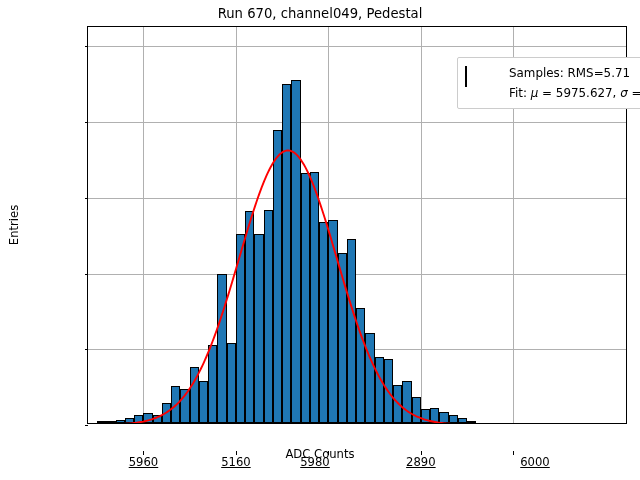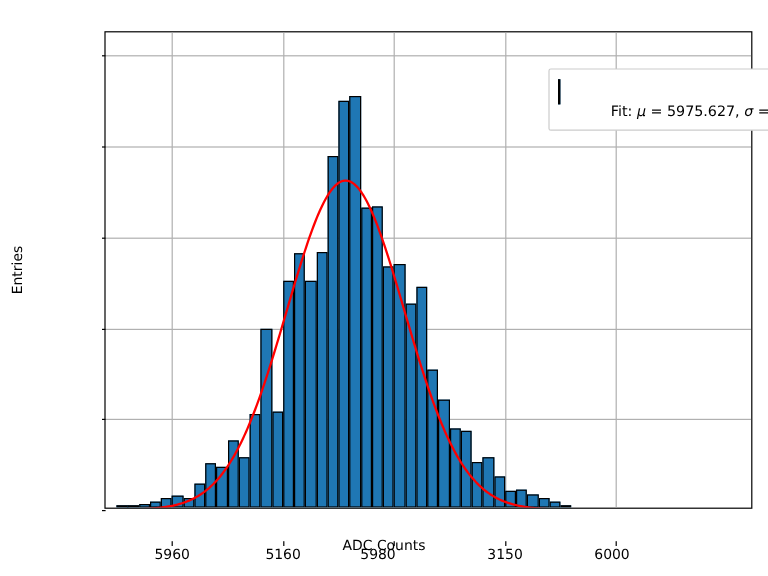--- a/index.html
+++ b/index.html
@@ -13,21 +13,21 @@
 
   
   .gl{position:absolute;background:#b0b0b0;}
   .gl.h{left:0;width:100%;height:1px;}
   .gl.v{top:0;height:100%;width:1px;}
 
   
   #title{position:absolute;left:0;top:4px;width:640px;text-align:center;
          font-size:13.2px;color:#000;line-height:20px;}
   .xtl{position:absolute;top:428px;transform:translateX(-50%);
-       font-size:11.6px;color:#000;white-space:nowrap;}
+       font-size:11.6px;color:#000;white-space:nowrap;text-decoration:underline;}
   .ytick{position:absolute;left:-3.5px;width:3.5px;height:1px;background:#000;}
   .xtick{position:absolute;top:424px;width:1px;height:3.5px;background:#000;}
 
   
   #xlabel{position:absolute;left:0;top:447px;width:640px;text-align:center;
           font-size:11.6px;color:#000;}
   #ylabel{position:absolute;left:14px;top:225px;font-size:11.6px;color:#000;
           transform:translate(-50%,-50%) rotate(-90deg);white-space:nowrap;}
 
   
@@ -44,20 +44,21 @@
            border:1.05px solid #000;box-sizing:border-box;position:relative;top:1px;}
   .lgline{width:30px;height:2.1px;background:#ff0000;margin:0 auto;position:relative;top:5px;}
   .lgtext{font-size:11.9px;color:#000;white-space:nowrap;}
   .it{font-style:italic;}
 </style>
 </head>
 <body>
 
 <div id="fig">
 
+  <div id="title">Run 670, channel049, Pedestal</div>
 
   <div id="ylabel">Entries</div>
   <div id="xlabel">ADC Counts</div>
 
   <div id="axes">
     <div id="plotclip">
       <div id="grid-layer">
           <div class="gl h" style="top: 322.26px;"></div>
           <div class="gl h" style="top: 246.53px;"></div>
           <div class="gl h" style="top: 170.79px;"></div>
@@ -126,30 +127,31 @@
         <div class="ytick" style="top: 19.31px;"></div>
       </div>
     <div id="xtick-layer">
         <div class="xtick" style="left: 55.48px;"></div>
         <div class="xtl" style="left: 55.48px;">5960</div>
         <div class="xtick" style="left: 147.95px;"></div>
         <div class="xtl" style="left: 147.95px;">5160</div>
         <div class="xtick" style="left: 240.41px;"></div>
         <div class="xtl" style="left: 227px;">5980</div>
         <div class="xtick" style="left: 332.88px;"></div>
-        <div class="xtl" style="left: 332.88px;">3150</div>
+        <div class="xtl" style="left: 332.88px;">2890</div>
         <div class="xtick" style="left: 425.34px;"></div>
-        <div class="xtl" style="left: 422px;">6000</div>
+        <div class="xtl" style="left: 447px;">6000</div>
       </div>
 
     <div id="legend">
       <div class="lgrow">
         <span class="lgkey">
           <span class="lgpatch"></span>
         </span>
+        <span class="lgtext">Samples: RMS=5.71</span>
       </div>
       <div class="lgrow">
         <span class="lgkey">
           <span class="lgline"></span>
         </span>
         <span class="lgtext"><span>Fit: </span><span class="it">μ</span><span> = 5975.627, </span><span class="it">σ</span><span> = 5.288</span></span>
       </div>
     </div>
   </div>
 </div>

